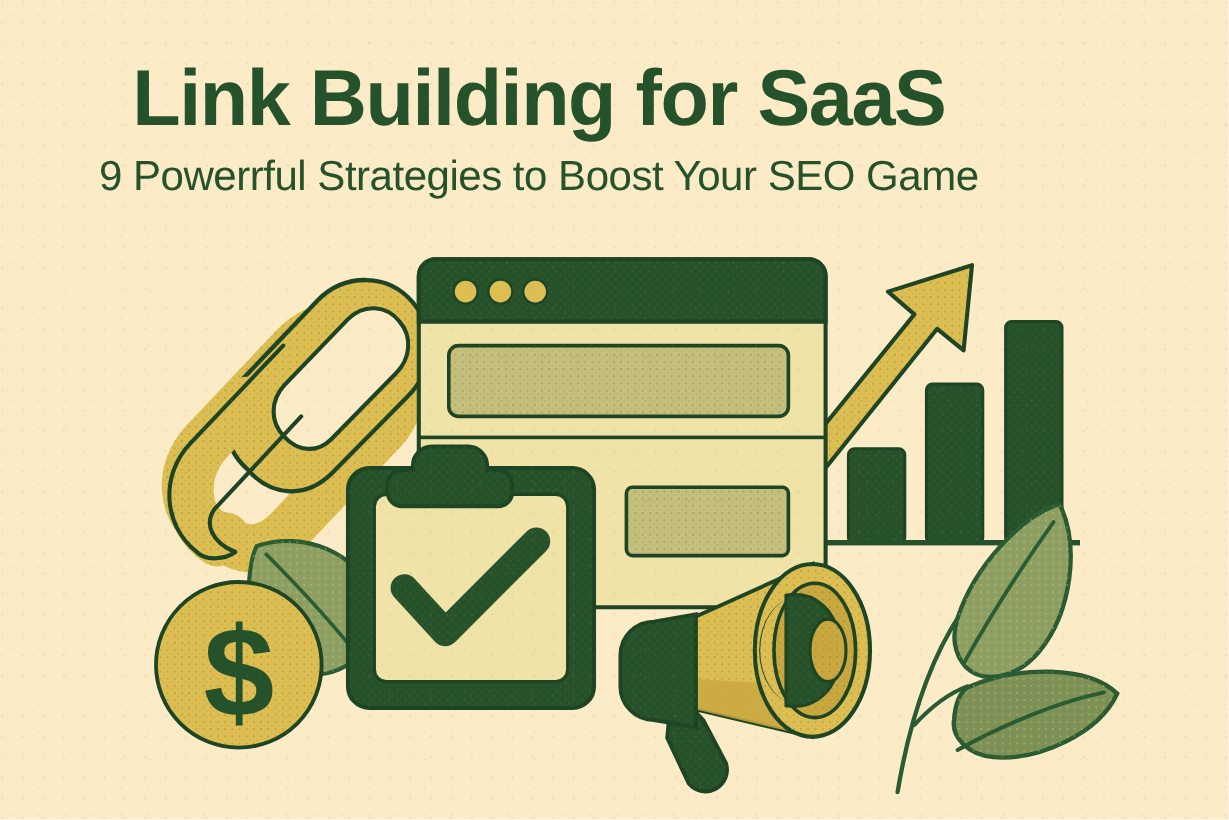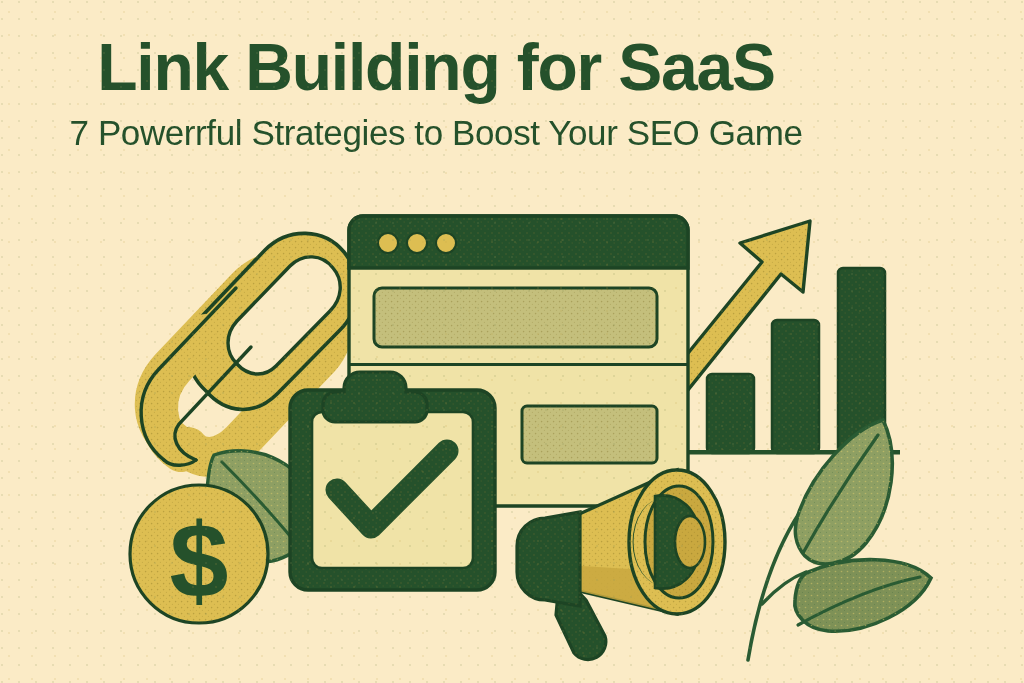--- a/index.html
+++ b/index.html
@@ -22,25 +22,26 @@
     pointer-events: none;
     opacity: .5;
     background-image:
       radial-gradient(circle at 2px 2px, rgba(140,150,90,.35) 0.7px, transparent 1px),
       radial-gradient(circle at 9px 12px, rgba(190,160,70,.3) 0.7px, transparent 1px);
     background-size: 17px 17px, 23px 23px;
     z-index: 40;
   }
   #heading {
     position: absolute;
-    top: 34px;
+    top: 48px;
     left: 0;
     width: 872px;
     text-align: center;
     z-index: 30;
+    padding-left: 13px;
   }
   #title {
     margin: 0;
     font-size: 66px;
     line-height: 1.02;
     font-weight: bold;
     letter-spacing: -1.2px;
     color: #25512b;
     font-family: "Liberation Sans", sans-serif;
   }
@@ -282,17 +283,17 @@
       <path d="M664 498 a30 42 0 0 0 0 88 a18 26 0 0 1 0 -88 Z" fill="#25512b"></path>
       <path d="M655 496 C678 492 700 508 700 542 C700 576 678 592 655 588 Z" fill="#25512b" stroke="#1d4424" stroke-width="2.6"></path>
       <path d="M655 496 C678 492 700 508 700 542 C700 576 678 592 655 588 Z" fill="url(#spkLight)"></path>
       <ellipse cx="690" cy="542" rx="15" ry="26" fill="#c9a83f" stroke="#1d4424" stroke-width="2.6"></ellipse>
       <ellipse cx="690" cy="542" rx="15" ry="26" fill="url(#spkGold)"></ellipse>
     </g>
   </svg>
 
   <div id="heading">
     <h1 id="title">Link Building for SaaS</h1>
-    <p id="subtitle">7 Powerrful Strategies to Boost Your SEO Game</p>
+    <p id="subtitle">9 Powerrful Strategies to Boost Your SEO Game</p>
   </div>
 
   <div id="texture"></div>
 </div>
 
 </body></html>

